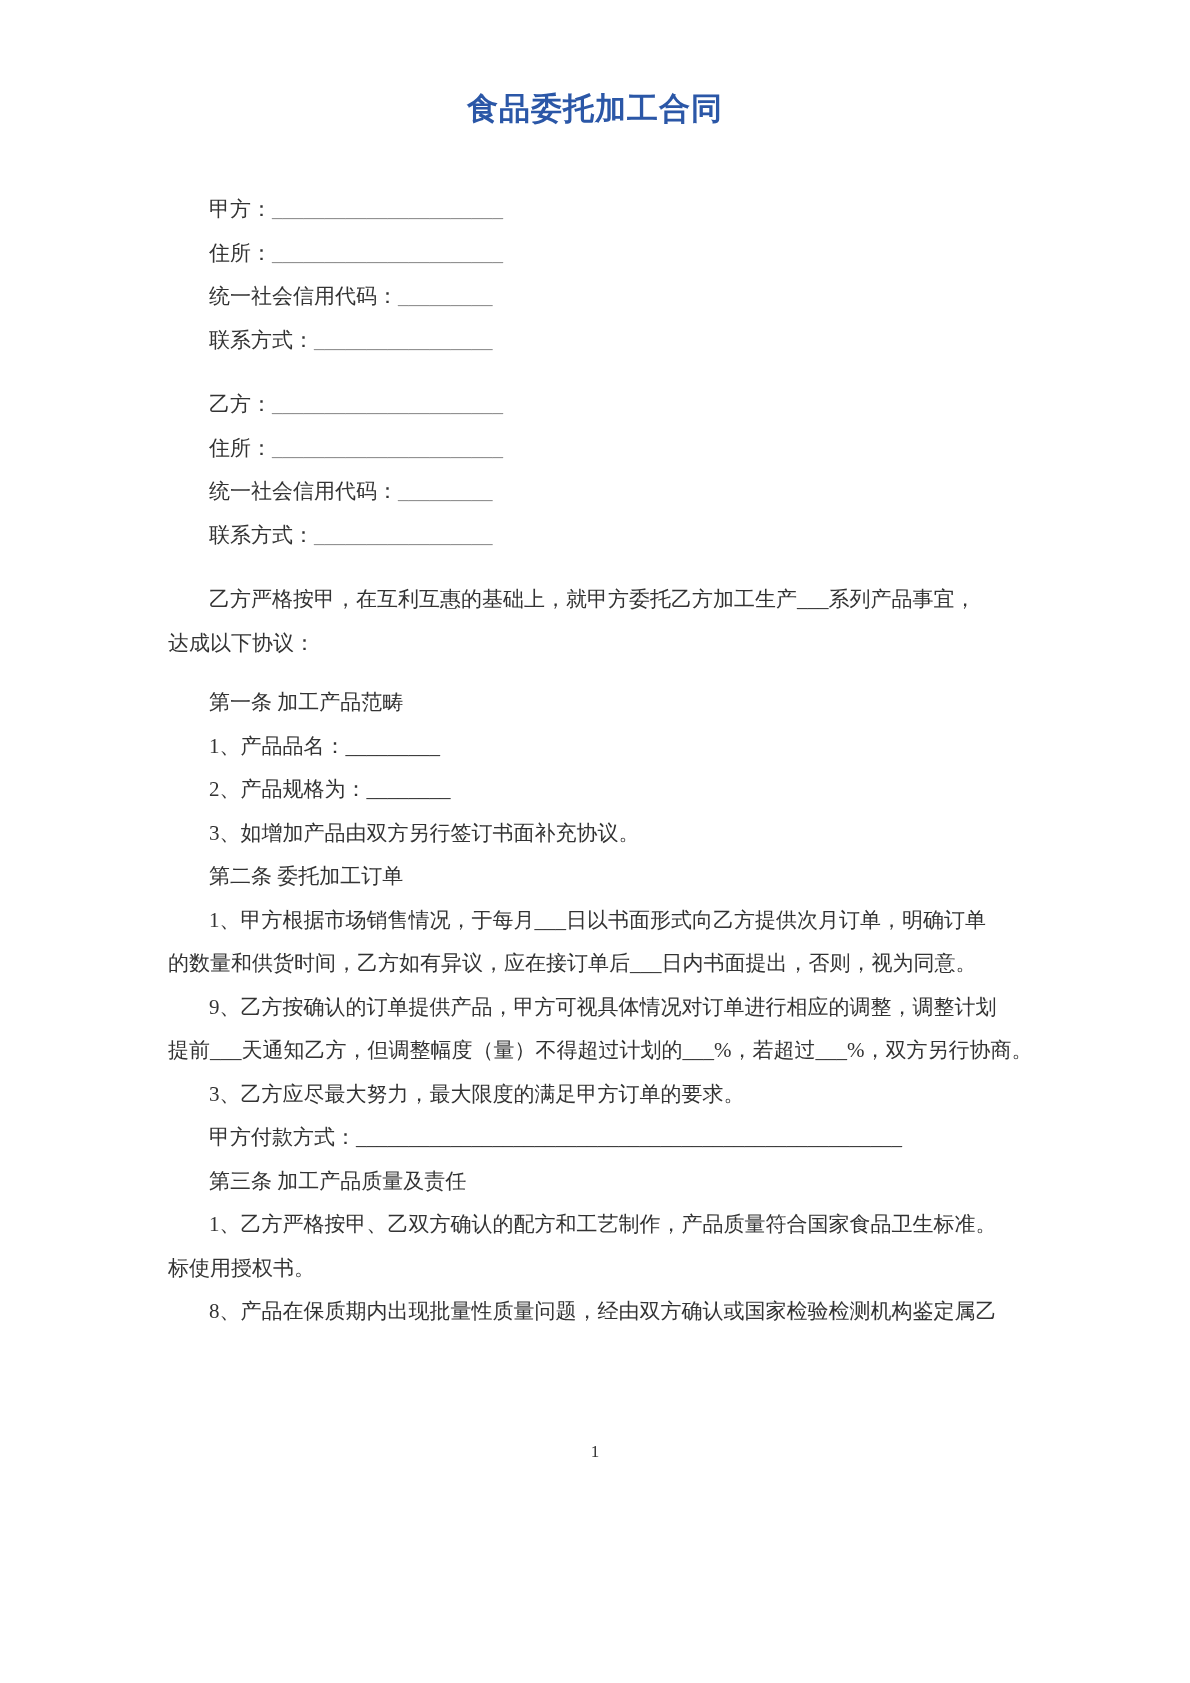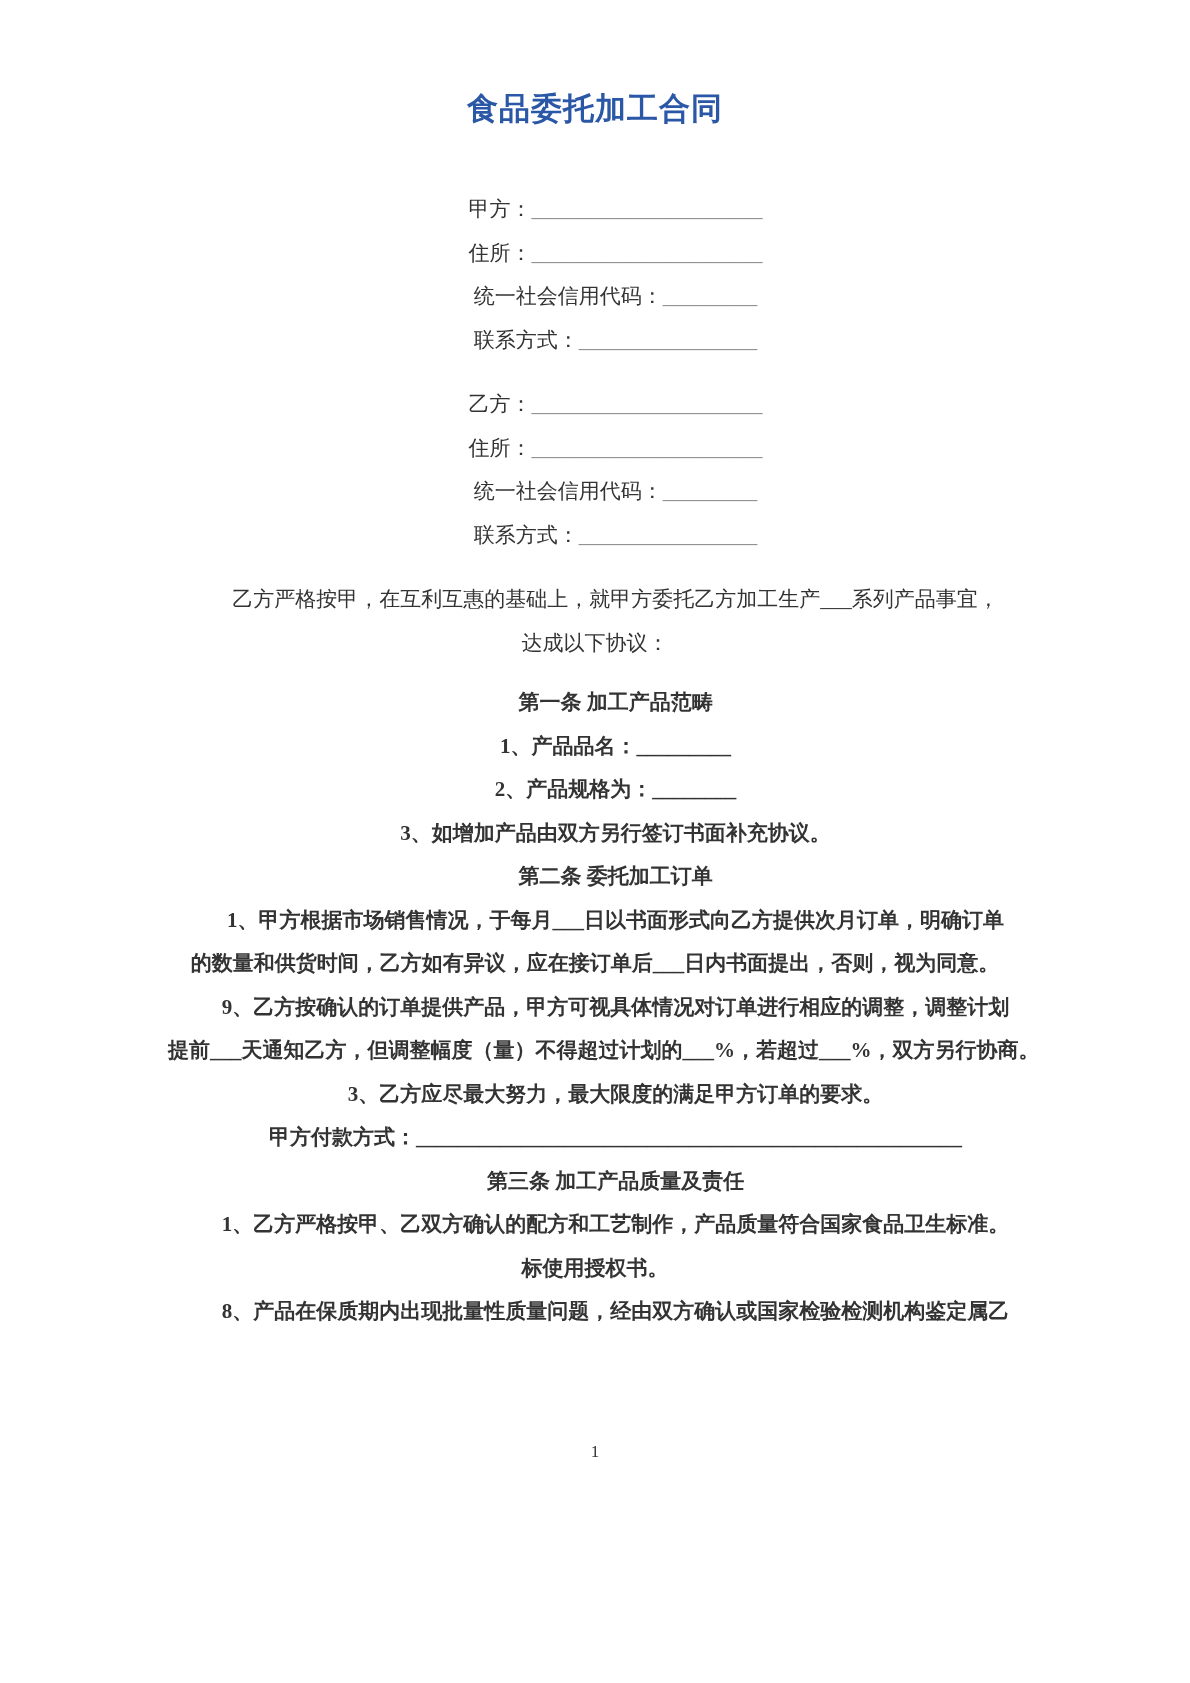--- a/index.html
+++ b/index.html
@@ -20,27 +20,27 @@
     font-size: 31px;
     line-height: 42px;
     font-weight: 700;
     color: #2b57a7;
     letter-spacing: 1px;
   }
   .content {
     margin: 58px 168px 0 168px;
     font-size: 21px;
     line-height: 43.5px;
-    text-align: center;
+    text-align: left;
   }
   .line { white-space: nowrap; }
   .indent { text-indent: 41px; }
   .block-b { margin-top: 21px; }
   .block-intro { margin-top: 21px; }
-  .block-terms { margin-top: 16px; font-weight: bold; }
+  .block-terms { margin-top: 16px; }
   .blank { color: #8c8c8c; letter-spacing: 0; }
   .page-number {
     position: absolute;
     left: 0;
     right: 0;
     top: 1442px;
     text-align: center;
     font-size: 17px;
     color: #333333;
   }

